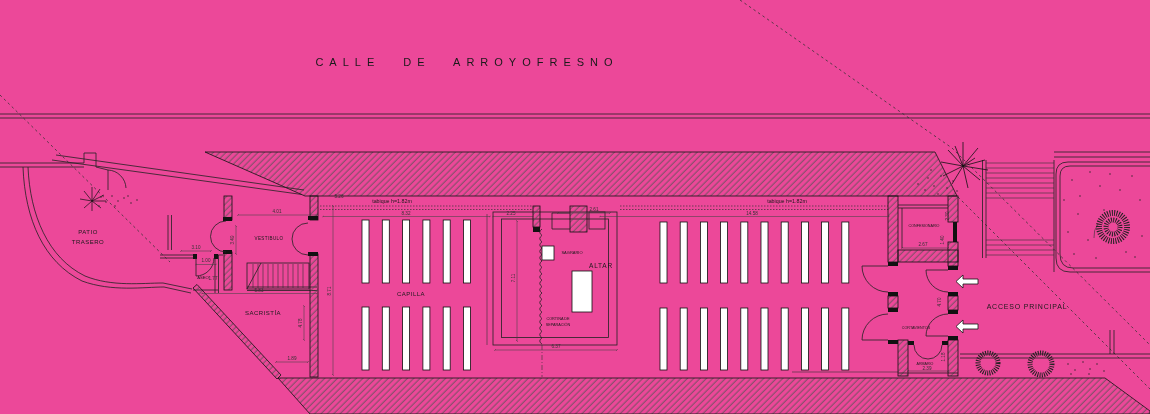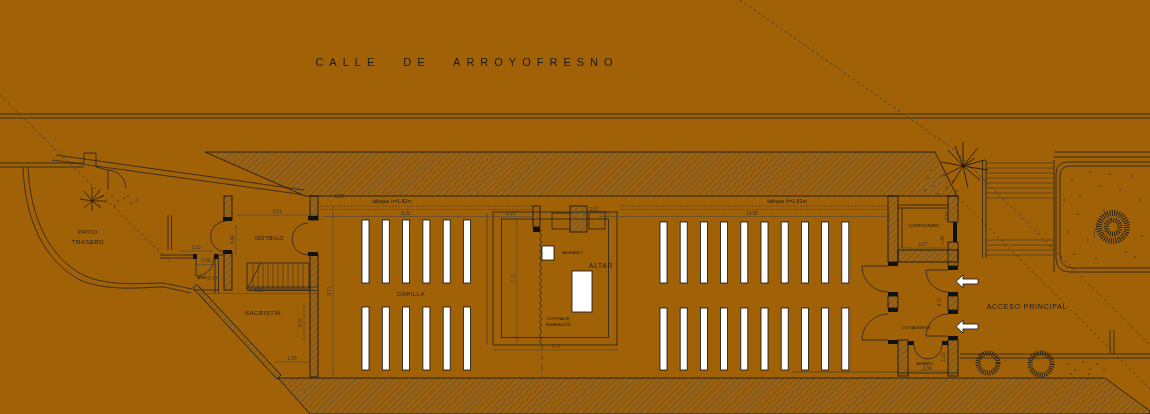--- a/index.html
+++ b/index.html
@@ -1,17 +1,17 @@
 <!DOCTYPE html>
 <html><head>
 <meta charset="utf-8">
 <title>Floor Plan</title>
 <style>
   html,body{margin:0;padding:0;background:#fff;}
-  .canvas{position:relative;width:1150px;height:414px;background:#a16207;overflow:hidden;}
+  .canvas{position:relative;width:1150px;height:414px;background:#ec4899;overflow:hidden;}
   svg{position:absolute;left:0;top:0;}
   svg text{font-family:"Liberation Sans",sans-serif;fill:#1a1a1a;}
   text.dim{fill:#333;}
   .wall{fill:url(#h45);stroke:#111;stroke-width:0.8;}
   .thin{stroke:#222;stroke-width:0.8;fill:none;}
   .vthin{stroke:#333;stroke-width:0.6;fill:none;}
   .dimline{stroke:#444;stroke-width:0.55;fill:none;}
   .furn{fill:#fff;stroke:#111;stroke-width:0.8;}
   .dash{stroke:#333;stroke-width:0.8;fill:none;stroke-dasharray:2.5,3;}
   .dot{fill:#222;}

